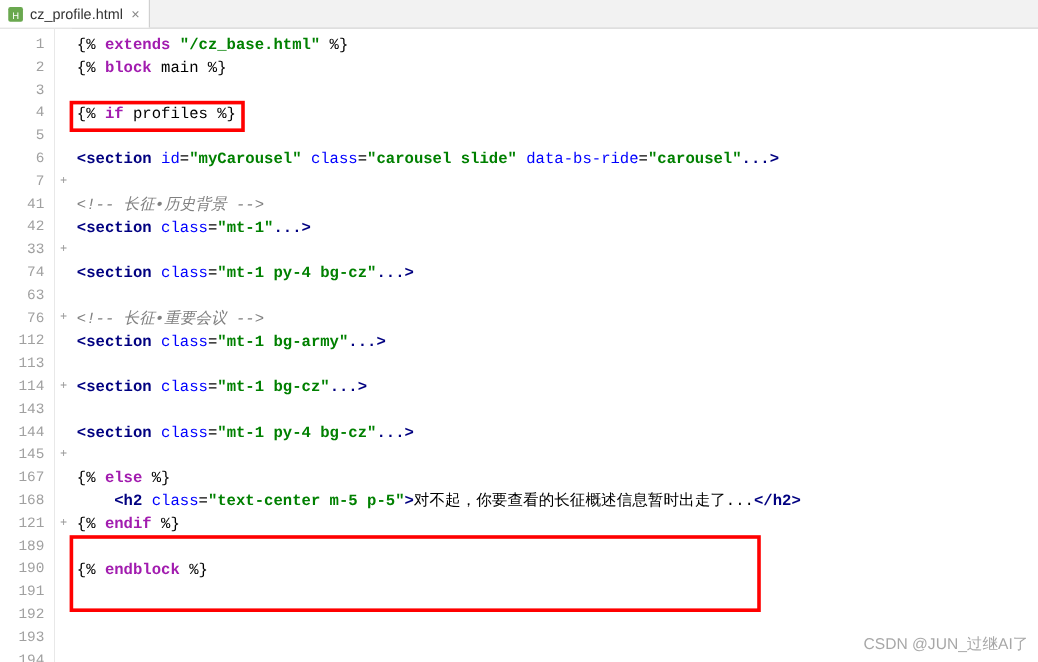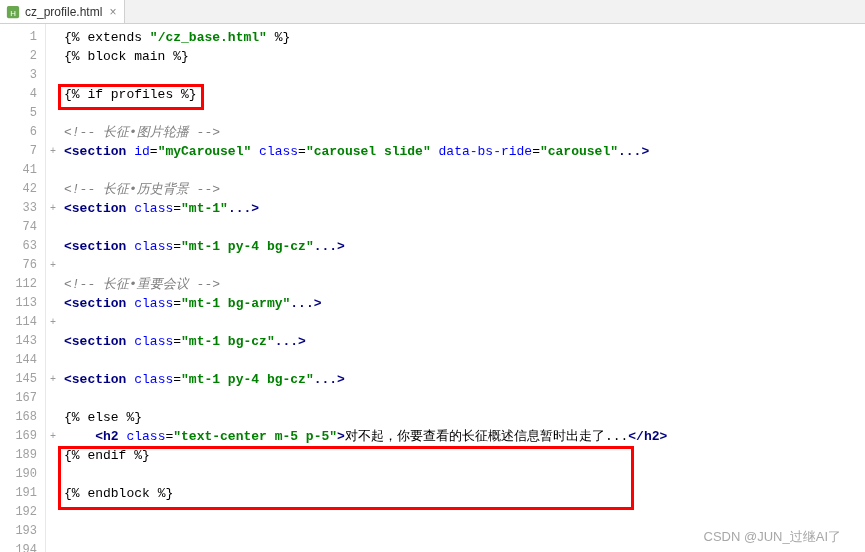--- a/index.html
+++ b/index.html
@@ -77,41 +77,41 @@
     padding-top: 4px;
     padding-left: 4px;
     position: relative;
   }
   .code .line {
     height: 19px;
     line-height: 19px;
     white-space: pre;
     position: relative;
   }
-  .kw { color: #000000; font-weight: normal; }
+  .kw { color: #a21caf; font-weight: bold; }
   .str { color: #008000; font-weight: bold; }
   .cmt { color: #808080; font-style: italic; }
   .tag { color: #000080; font-weight: bold; }
   .attr { color: #0000ff; }
   .val { color: #008000; font-weight: bold; }
   .txt { color: #000; }
   .tagclose { color: #000080; font-weight: bold; }
 
   .redbox {
     position: absolute;
     border: 3px solid #ff0000;
     pointer-events: none;
     z-index: 10;
   }
   .redbox1 { left: 58px; top: 84px; width: 146px; height: 26px; }
   .redbox2 { left: 58px; top: 446px; width: 576px; height: 64px; }
 
   .watermark {
     position: absolute;
-    right: 24px;
+    right: 8px;
     bottom: 6px;
     color: rgba(120,120,120,0.65);
     font-family: Arial, sans-serif;
     font-size: 13px;
     pointer-events: none;
   }
 </style>
 </head>
 <body>
 
@@ -144,21 +144,21 @@
     <div class="ln">63</div>
     <div class="ln">76</div>
     <div class="ln">112</div>
     <div class="ln">113</div>
     <div class="ln">114</div>
     <div class="ln">143</div>
     <div class="ln">144</div>
     <div class="ln">145</div>
     <div class="ln">167</div>
     <div class="ln">168</div>
-    <div class="ln">169</div>
+    <div class="ln">121</div>
     <div class="ln">189</div>
     <div class="ln">190</div>
     <div class="ln">191</div>
     <div class="ln">192</div>
     <div class="ln">193</div>
     <div class="ln">194</div>
   </div>
 
   <div class="fold-gutter">
     <div class="fg"></div>
@@ -190,21 +190,20 @@
     <div class="fg"></div>
     <div class="fg"></div>
   </div>
 
   <div class="code">
     <div class="line"><span class="txt">{% </span><span class="kw">extends </span><span class="str">"/cz_base.html"</span><span class="txt"> %}</span></div>
     <div class="line"><span class="txt">{% </span><span class="kw">block </span><span class="txt">main %}</span></div>
     <div class="line"></div>
     <div class="line"><span class="txt">{% </span><span class="kw">if </span><span class="txt">profiles %}</span></div>
     <div class="line"></div>
-    <div class="line"><span class="cmt">&lt;!-- 长征•图片轮播 --&gt;</span></div>
     <div class="line"><span class="tag">&lt;</span><span class="tag">section </span><span class="attr">id</span><span class="txt">=</span><span class="val">"myCarousel"</span><span class="attr"> class</span><span class="txt">=</span><span class="val">"carousel slide"</span><span class="attr"> data-bs-ride</span><span class="txt">=</span><span class="val">"carousel"</span><span class="tag">...&gt;</span></div>
     <div class="line"></div>
     <div class="line"><span class="cmt">&lt;!-- 长征•历史背景 --&gt;</span></div>
     <div class="line"><span class="tag">&lt;</span><span class="tag">section </span><span class="attr">class</span><span class="txt">=</span><span class="val">"mt-1"</span><span class="tag">...&gt;</span></div>
     <div class="line"></div>
     <div class="line"><span class="tag">&lt;</span><span class="tag">section </span><span class="attr">class</span><span class="txt">=</span><span class="val">"mt-1 py-4 bg-cz"</span><span class="tag">...&gt;</span></div>
     <div class="line"></div>
     <div class="line"><span class="cmt">&lt;!-- 长征•重要会议 --&gt;</span></div>
     <div class="line"><span class="tag">&lt;</span><span class="tag">section </span><span class="attr">class</span><span class="txt">=</span><span class="val">"mt-1 bg-army"</span><span class="tag">...&gt;</span></div>
     <div class="line"></div>

